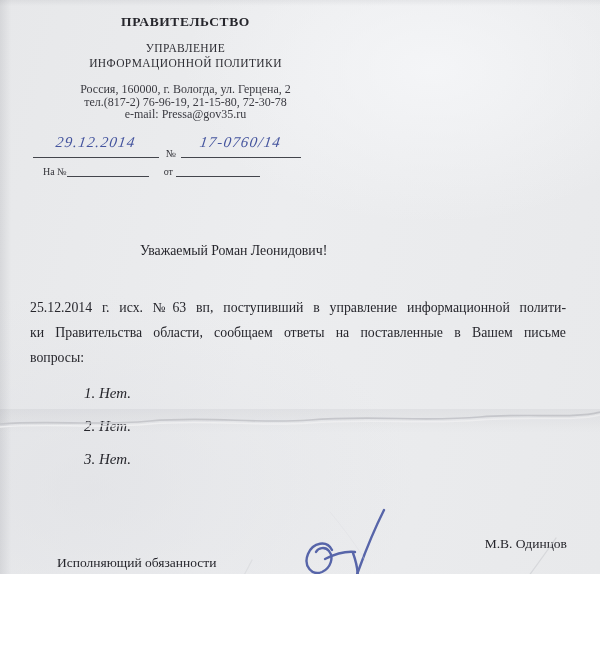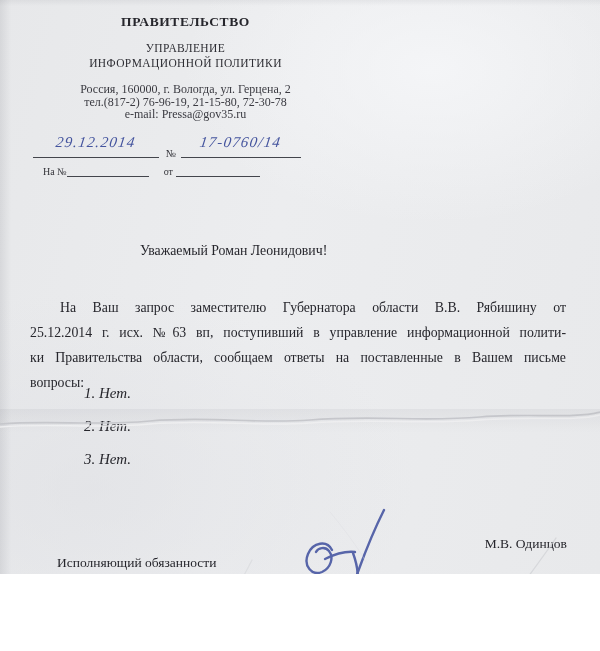--- a/index.html
+++ b/index.html
@@ -95,21 +95,20 @@
   <div class="hw-number hw">
     <span class="hw-inner">17-0760/14</span>
   </div>
   <div class="ref-line2">
     <span>На №</span><span class="blank blank-1"></span><span class="ot-label">от</span><span class="blank blank-2"></span>
   </div>
 
   <div class="salutation">Уважаемый Роман Леонидович!</div>
 
   <div class="paragraph">
-    <div class="p-line p-just p-first">На Ваш запрос заместителю Губернатора области В.В. Рябишину от</div>
     <div class="p-line p-just">25.12.2014 г. исх. №63 вп, поступивший в управление информационной полити-</div>
     <div class="p-line p-just">ки Правительства области, сообщаем ответы на поставленные в Вашем письме</div>
     <div class="p-line">вопросы:</div>
   </div>
 
   <div class="answers">
     <div class="answer">1. Нет.</div>
     <div class="answer">2. Нет.</div>
     <div class="answer">3. Нет.</div>
   </div>

